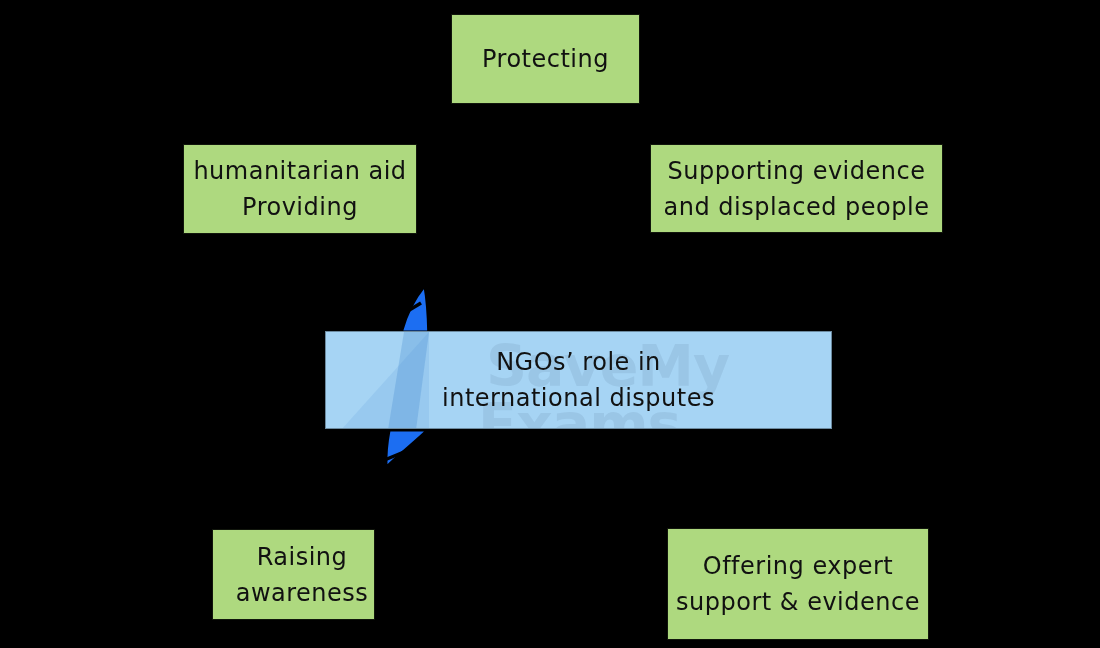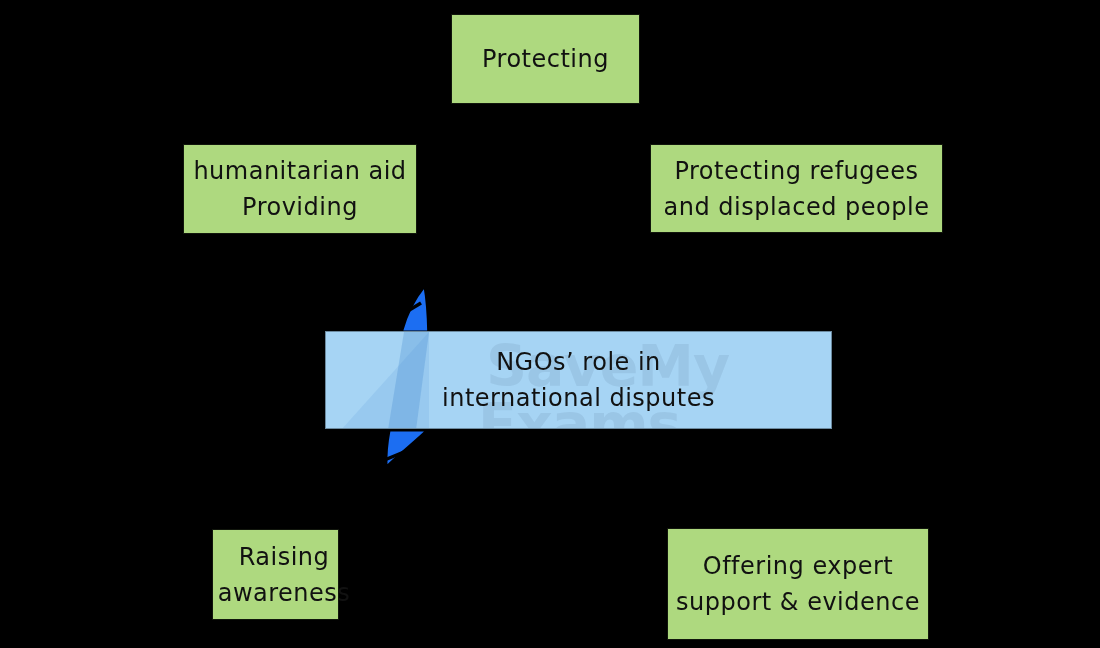--- a/index.html
+++ b/index.html
@@ -31,21 +31,21 @@
     font-size:24px;
     line-height:1.5;
     letter-spacing:0.5px;
     z-index:1;
   }
   .node .line { white-space:nowrap; }
 
   .n-protecting { left:451px; top:14px;  width:189px; height:90px; }
   .n-providing  { left:183px; top:144px; width:234px; height:90px; }
   .n-supporting { left:650px; top:144px; width:293px; height:89px; }
-  .n-raising    { left:212px; top:529px; width:127px; height:91px;padding-left:17px; }
+  .n-raising    { left:212px; top:529px; width:163px; height:91px;padding-left:17px; }
   .n-offering   { left:667px; top:528px; width:262px; height:112px; }
 
   .center-box {
     left:325px; top:331px; width:507px; height:98px;
     background:var(--center-fill,#a6d4f4);
     border:1px solid rgba(0,0,0,0.35);
     overflow:hidden;
   }
   .center-box .labels {
     position:relative; z-index:2;
@@ -84,21 +84,21 @@
   <div class="node n-protecting">
     <div class="line">Protecting</div>
   </div>
 
   <div class="node n-providing">
     <div class="line">humanitarian aid</div>
     <div class="line">Providing</div>
   </div>
 
   <div class="node n-supporting">
-    <div class="line">Protecting refugees</div>
+    <div class="line">Supporting evidence</div>
     <div class="line">and displaced people</div>
   </div>
 
   <div class="node n-raising">
     <div class="line">Raising</div>
     <div class="line">awareness</div>
   </div>
 
   <div class="node n-offering">
     <div class="line">Offering expert</div>

